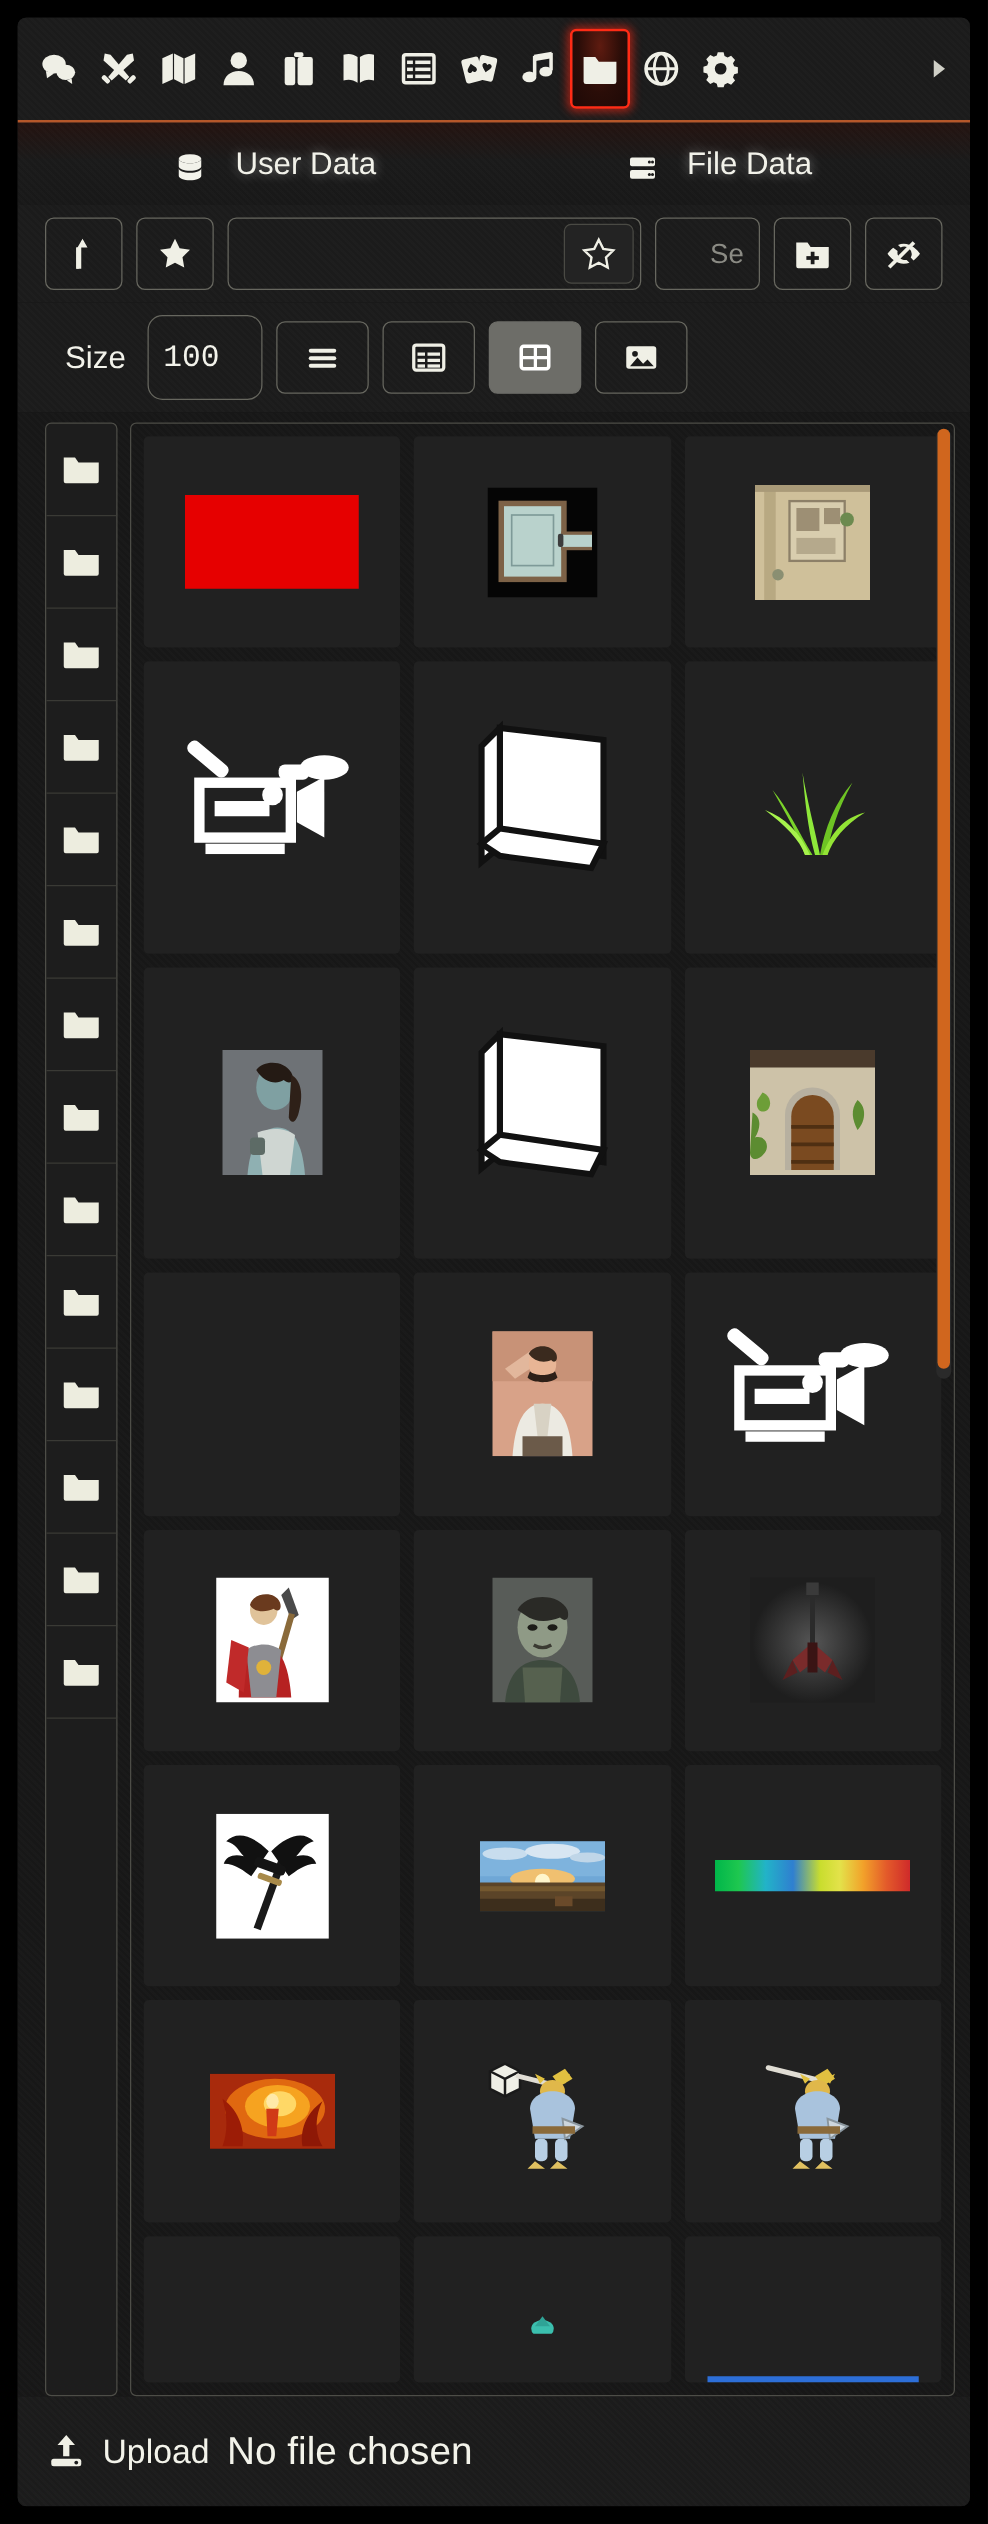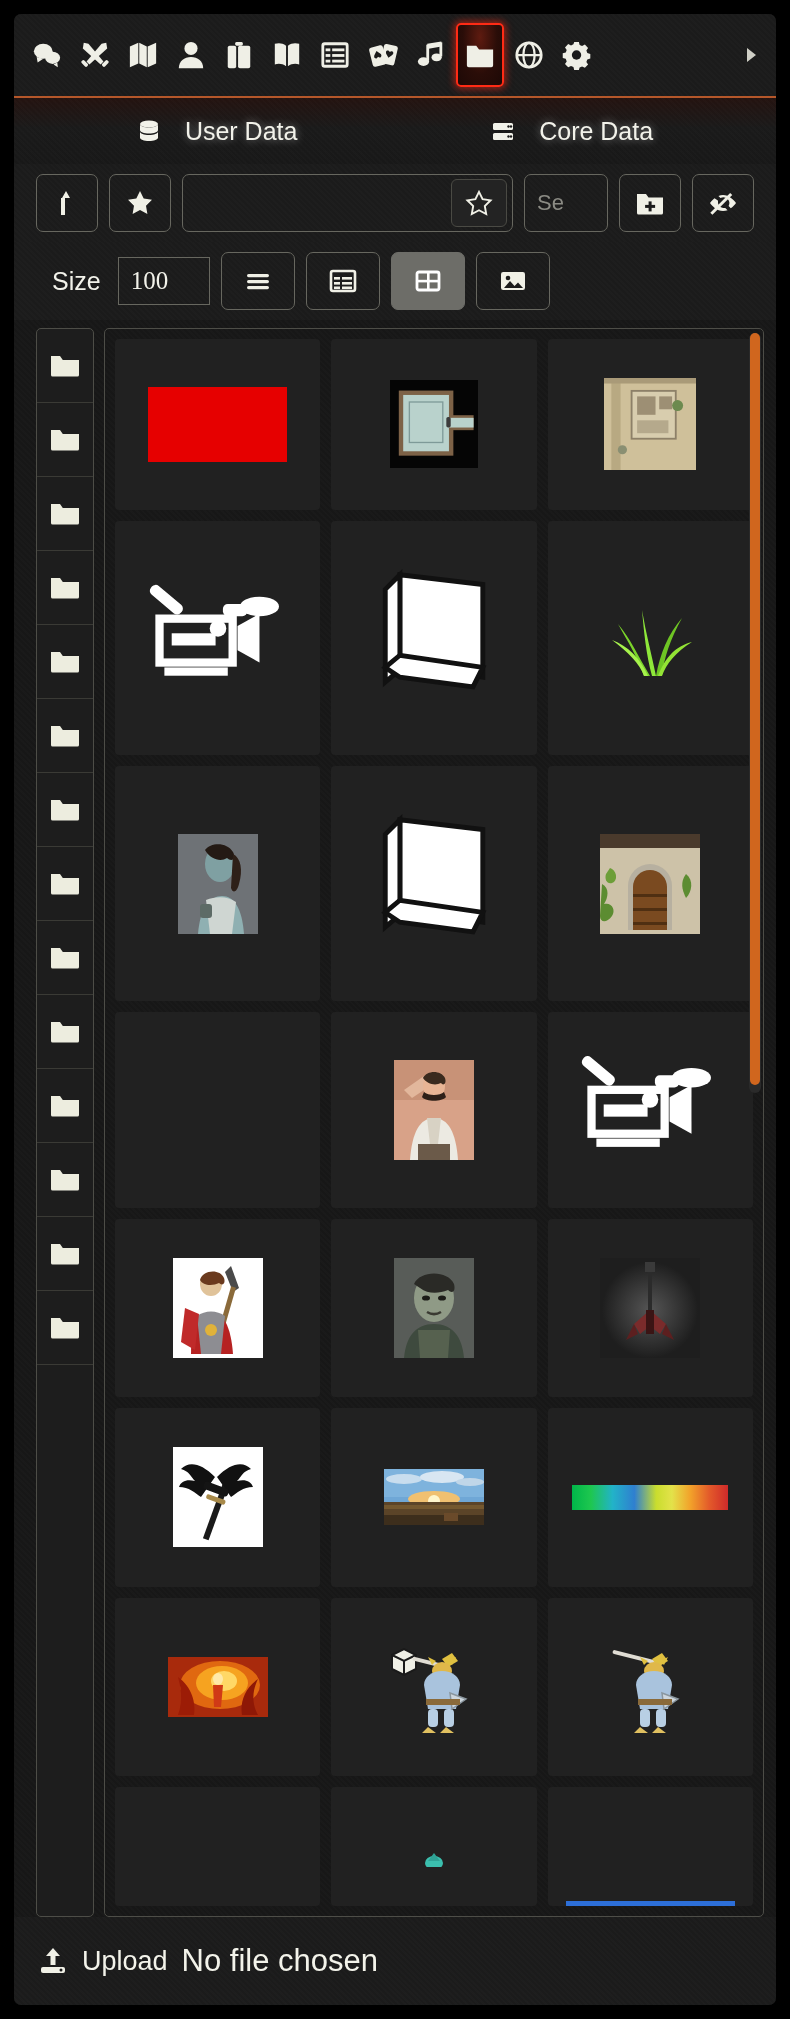--- a/index.html
+++ b/index.html
@@ -54,21 +54,21 @@
   
   .srctabs {
     display: flex; height: 66px;
     align-items: center; justify-content: space-around;
     background:
       repeating-linear-gradient(45deg, rgba(255,255,255,.012) 0 2px, rgba(0,0,0,0) 2px 4px),
       linear-gradient(180deg, #241310 0%, #1a1a1a 46%, #181818 100%);
     padding: 0 26px;
   }
   .srctab {
-    display: flex; align-items: center; gap: 24px;
+    display: flex; align-items: flex-end; gap: 24px;
     font-size: 25px; color: #f2f2ea;
     text-shadow: 0 0 9px rgba(255,255,255,.45);
   }
   .srctab svg { width: 24px; height: 24px; fill: #f2f2ea; display: block; }
 
   
   .ctrlrow {
     display: flex; align-items: center; gap: 11px;
     padding: 10px 22px;
     background:
@@ -95,30 +95,31 @@
     display: flex; align-items: center; justify-content: center;
   }
   .fav-chip svg { width: 28px; height: 28px; fill: none; stroke: #f0f0e6; stroke-width: 1.9; }
   .searchbox {
     height: 58px; width: 84px;
     border: 1px solid #67675f; border-radius: 7px;
     background: transparent;
     color: #8b8b84; font-size: 22px;
     padding: 12px 12px;
     font-family: "Liberation Sans", sans-serif;
+    text-align: right;
   }
   .searchbox::placeholder { color: #8b8b84; }
 
   .size-label { font-size: 25px; color: #f2f2ea; margin-right: 6px; margin-left: 16px; }
   .size-input {
-    height: 48px; width: 92px;
-    border: 1px solid #67675f; border-radius: 0;
+    height: 68px; width: 92px;
+    border: 1px solid #67675f; border-radius: 12px;
     background: transparent; color: #f2f2ea;
     font-size: 25px; text-align: left; padding: 0 12px;
-    font-family: Liberation Serif, serif;
+    font-family: Liberation Mono, monospace;
   }
   .vbtn {
     height: 58px; width: 74px;
     border: 1px solid #67675f; border-radius: 7px;
     background: transparent;
     display: flex; align-items: center; justify-content: center;
   }
   .vbtn svg { width: 30px; height: 30px; fill: #f0f0e6; display: block; }
   .vbtn.sel { background: #6d6d68; border-color: #6d6d68; }
 
@@ -334,21 +335,21 @@
       <span>
         <svg viewBox="0 0 24 24">
             <rect x="2" y="4" width="20" height="7" rx="1.6"></rect>
             <rect x="2" y="14" width="20" height="7" rx="1.6"></rect>
             <circle cx="17.5" cy="7.5" r="1.2" fill="#1a1a1a"></circle>
             <circle cx="20" cy="7.5" r="1.2" fill="#1a1a1a"></circle>
             <circle cx="17.5" cy="17.5" r="1.2" fill="#1a1a1a"></circle>
             <circle cx="20" cy="17.5" r="1.2" fill="#1a1a1a"></circle>
           </svg>
       </span>
-      <span>Core Data</span>
+      <span>File Data</span>
     </div>
   </div>
 
   <div class="ctrlrow">
     <div class="btn">
       <svg viewBox="0 0 28 28">
           <path d="M9 26h3V9h5L13 2 9 9h-1v17z"></path>
           <path d="M8 9h2v17H8z"></path>
         </svg>
     </div>

